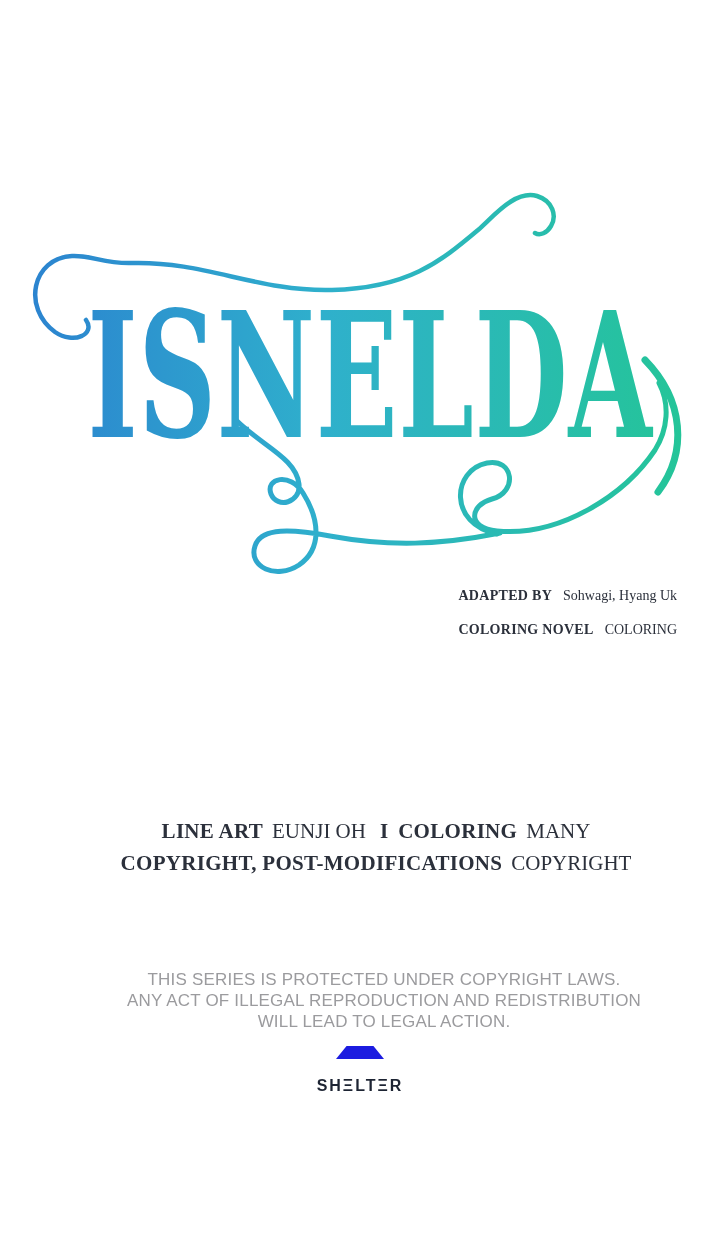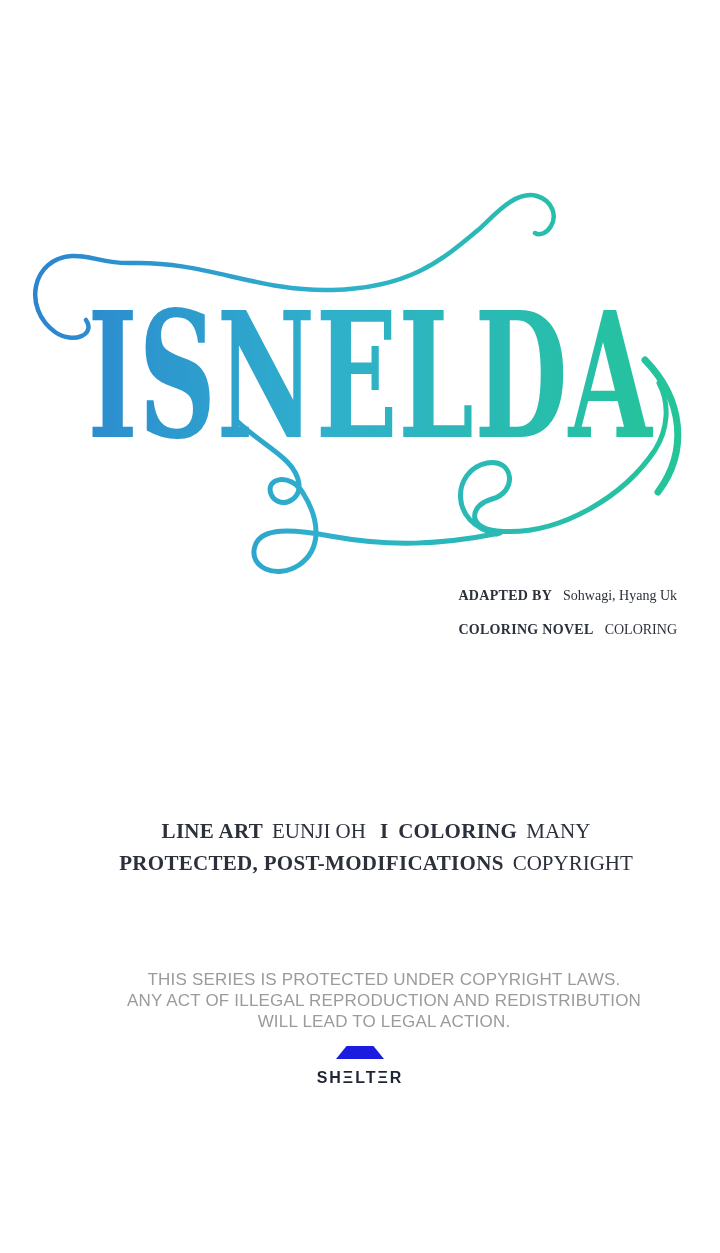--- a/index.html
+++ b/index.html
@@ -70,21 +70,21 @@
     width: 720px;
     text-align: center;
   }
   .roof {
     width: 48px;
     height: 13px;
     margin: 0 auto;
     clip-path: polygon(22% 0, 78% 0, 100% 100%, 0 100%);
   }
   .wordmark {
-    margin-top: 10px;
+    margin-top: 18px;
     font-family: "Liberation Sans", sans-serif;
     font-weight: bold;
     font-size: 16px;
     letter-spacing: 2px;
   }
 </style>
 </head>
 <body>
 
 <div class="page">
@@ -124,21 +124,21 @@
     <div class="line">
       <span class="lbl">COLORING NOVEL</span><span class="val">COLORING</span>
     </div>
   </div>
 
   <div class="staff">
     <div class="line">
       <span class="lbl">LINE ART</span><span class="val">EUNJI OH</span><span class="divider">I</span><span class="lbl">COLORING</span><span class="val">MANY</span>
     </div>
     <div class="line">
-      <span class="lbl">PROTECTED, POST-MODIFICATIONS</span><span class="val">COPYRIGHT</span>
+      <span class="lbl">COPYRIGHT, POST-MODIFICATIONS</span><span class="val">COPYRIGHT</span>
     </div>
   </div>
 
   <div class="copyright" style="color: rgb(155, 155, 158);">
     <div>THIS SERIES IS PROTECTED UNDER COPYRIGHT LAWS.</div>
     <div>ANY ACT OF ILLEGAL REPRODUCTION AND REDISTRIBUTION</div>
     <div>WILL LEAD TO LEGAL ACTION.</div>
   </div>
 
   <div class="logo">

